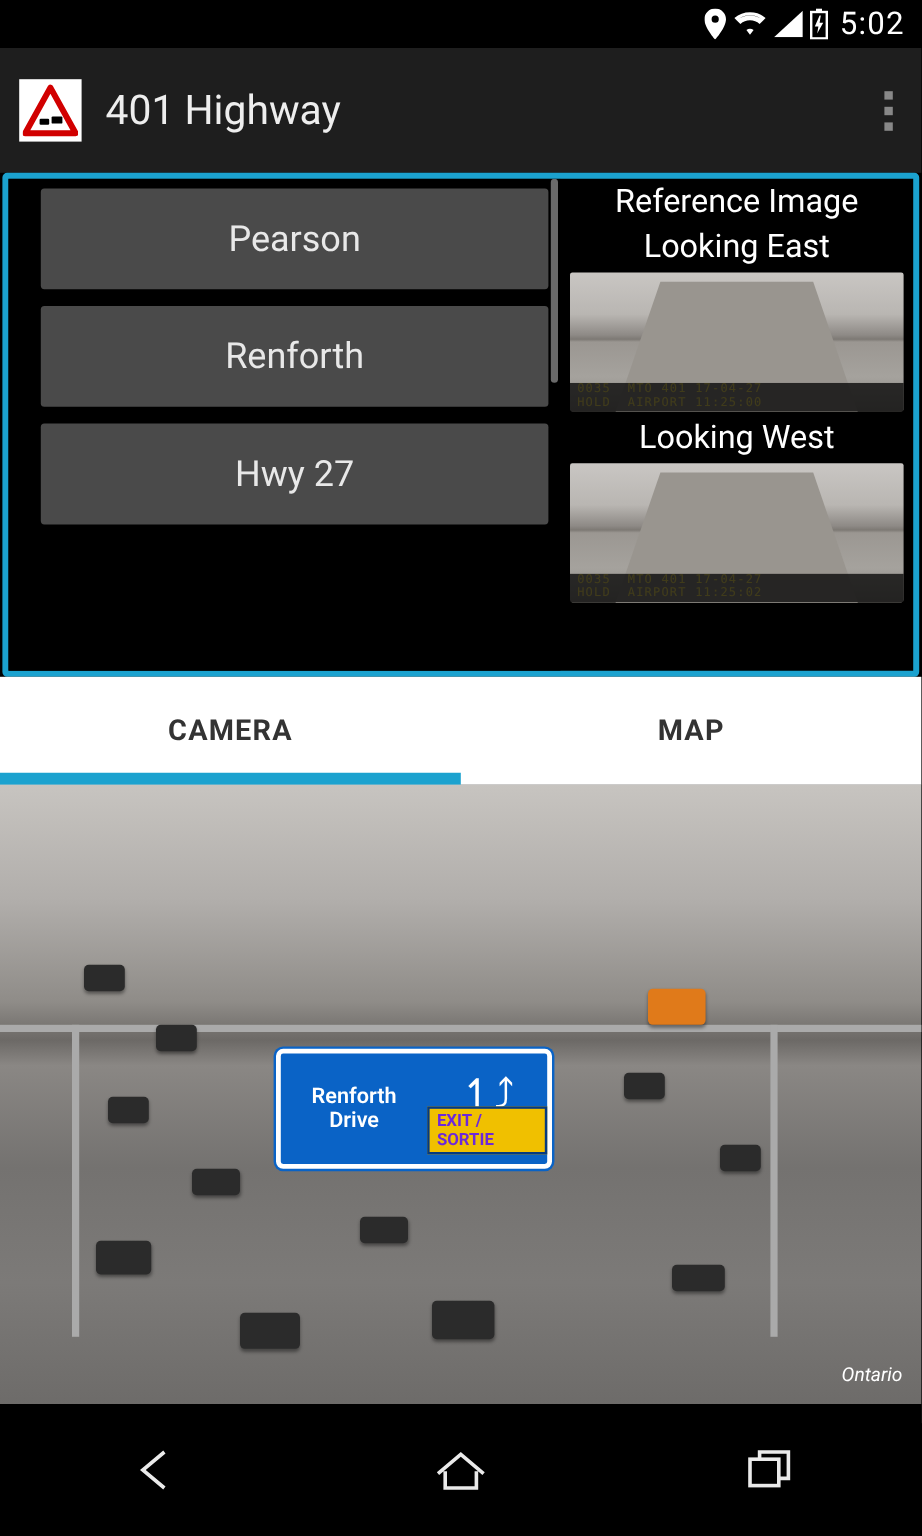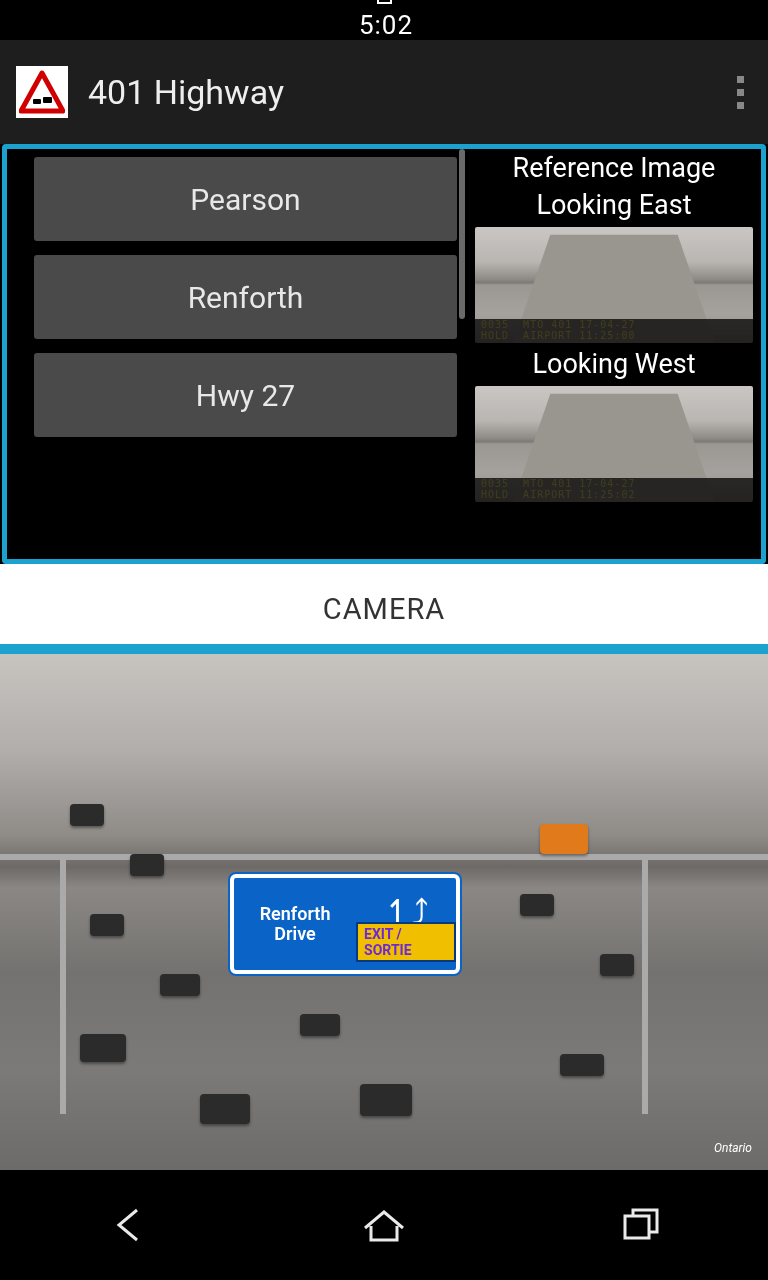--- a/index.html
+++ b/index.html
@@ -1,20 +1,20 @@
 <!DOCTYPE html>
 <html><head>
 <meta charset="utf-8">
 <style>
 * { margin:0; padding:0; box-sizing:border-box; font-family:Roboto,Arial,sans-serif; }
 html,body { width:768px; height:1280px; background:#000; overflow:hidden; color:#fff; }
 
 
 .status-bar { height:40px; display:flex; justify-content:flex-end; align-items:center;
-  padding:0 14px; background:#000; gap:6px; font-size:26px; color:#fff;flex-direction:column; }
+  padding:0 14px; background:#000; gap:6px; font-size:26px; color:#fff; }
 .status-bar .time { margin-left:4px; font-weight:400; letter-spacing:1px; }
 .status-ico { display:inline-flex; }
 
 
 .app-bar { height:104px; background:#1e1e1e; display:flex; align-items:center;
   padding:0 16px; gap:20px; }
 .app-icon { width:52px; height:52px; background:#fff; display:flex; align-items:center;
   justify-content:center; }
 .app-title { font-size:34px; font-weight:400; color:#eee; flex:1; }
 .menu-dots { display:flex; flex-direction:column; gap:6px; padding:8px; }
@@ -41,21 +41,21 @@
 .thumb .stamp { position:absolute; bottom:2px; left:6px; font-size:10px;
   font-family:monospace; color:#ffec6a; letter-spacing:1px; white-space:pre; }
 .road-persp{position:absolute;inset:0;overflow:hidden;}
 .road-persp::before{content:"";position:absolute;left:28%;top:0;width:44%;height:100%;
   background:#99958f;transform:perspective(160px) rotateX(42deg) translateY(10px);
   transform-origin:top;}
 
 
 .tabs { height:90px; display:flex; background:#fff; }
 .tab { flex:1; display:flex; align-items:center; justify-content:center;
-  font-size:29px; font-weight:400; color:#333; letter-spacing:1px; }
+  font-size:24px; font-weight:700; color:#333; letter-spacing:1px; }
 .tab.active { box-shadow: inset 0 -10px 0 0 #1ba2cf; }
 
 
 .camera { height:532px; position:relative; background:
   linear-gradient(to bottom,#c7c4c0 0%,#b1aeab 18%,#8f8c88 34%,#6c6966 40%,
   #8a8784 44%,#747270 60%,#7c7a78 78%,#6b6967 100%); }
 .camera .overlay-text { position:absolute; left:140px; bottom:42px;
   font-family:"Courier New",monospace; font-size:24px; font-weight:700;
   letter-spacing:2px; text-shadow:2px 2px 0 #000,0 0 6px #0d6; color:#fff;
   white-space:pre; line-height:1.25; }
@@ -83,21 +83,21 @@
 .cars span:nth-child(3){top:260px;left:90px;}
 .cars span:nth-child(4){top:320px;left:160px;width:40px;}
 .cars span:nth-child(5){top:380px;left:80px;width:46px;height:28px;}
 .cars span:nth-child(6){top:440px;left:200px;width:50px;height:30px;}
 .cars span:nth-child(7){top:360px;left:300px;width:40px;}
 .cars span:nth-child(8){top:430px;left:360px;width:52px;height:32px;}
 .cars span:nth-child(9){top:170px;left:540px;background:#e07a1a;width:48px;height:30px;}
 .cars span:nth-child(10){top:240px;left:520px;}
 .cars span:nth-child(11){top:300px;left:600px;}
 .cars span:nth-child(12){top:400px;left:560px;width:44px;}
-.ontario{position:absolute;right:16px;bottom:31px;font-size:12px;font-style:italic;
+.ontario{position:absolute;right:16px;bottom:31px;font-size:16px;font-style:italic;
   color:#fff;}
 
 
 .navbar { position:absolute; bottom:0; left:0; right:0; height:110px; background:#000;
   display:flex; align-items:center; justify-content:space-around; }
 .nav-btn { width:130px; height:66px; display:flex; align-items:center;
   justify-content:center; color:#ddd; }
 .nav-btn svg { width:54px; height:54px; stroke:#eaeaea; stroke-width:3; fill:none; }
 </style>
 </head>
@@ -167,20 +167,21 @@
     <div class="thumb">
       <div class="road-persp"></div>
       <div class="stamp">0035  MTO 401 17-04-27
 HOLD  AIRPORT 11:25:02</div>
     </div>
   </div>
 </div>
 
 <div class="tabs">
   <div class="tab active">CAMERA</div>
+  <div class="tab">MAP</div>
 </div>
 
 <div class="camera">
   <div class="gantry"></div>
   <div class="cars">
     <span></span>
       <span></span>
       <span></span>
       <span></span>
       <span></span>

